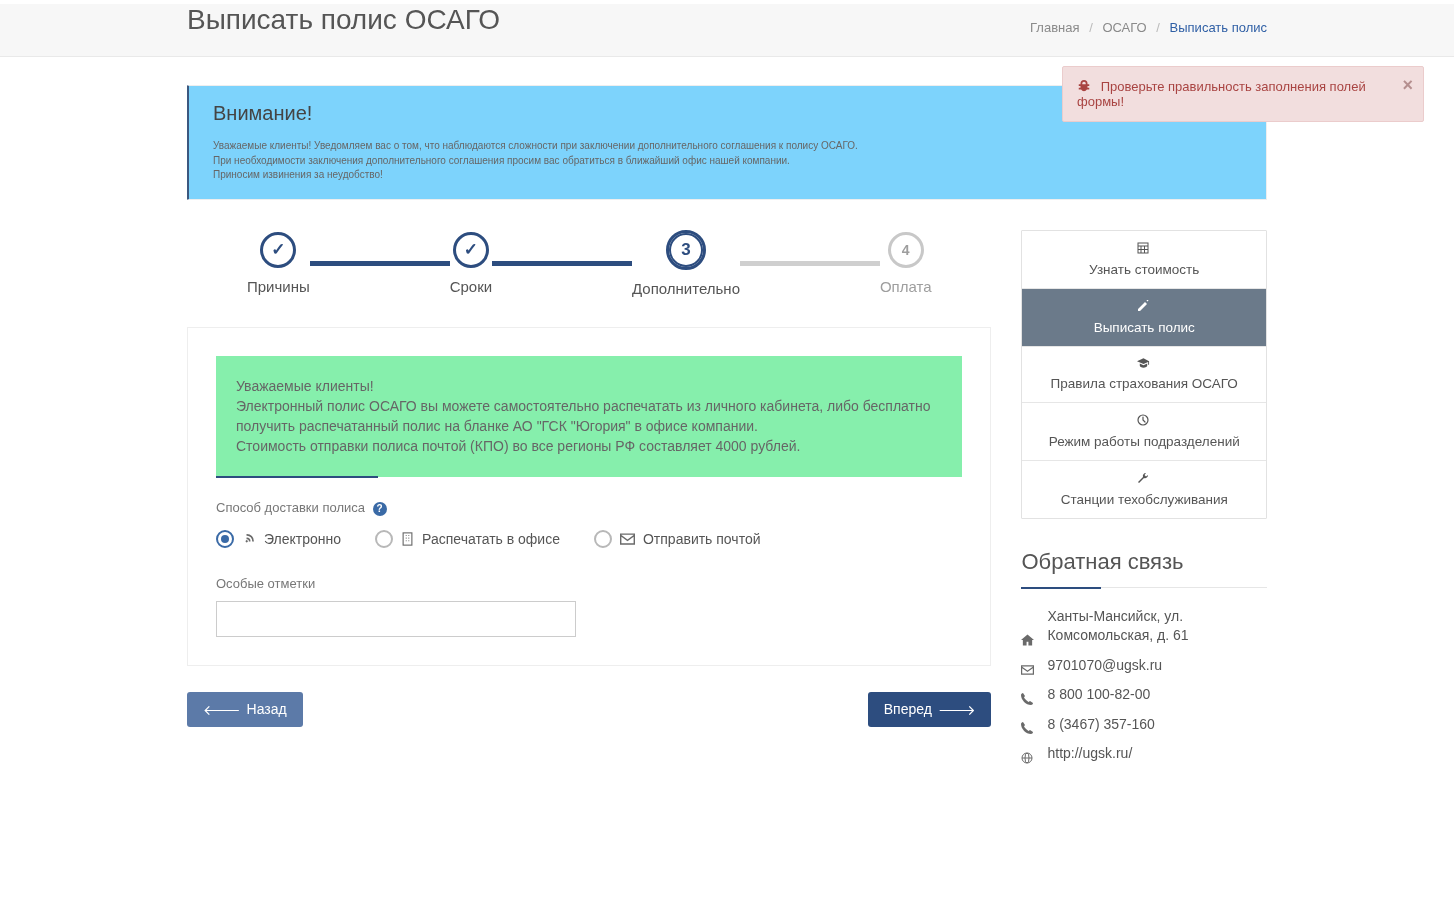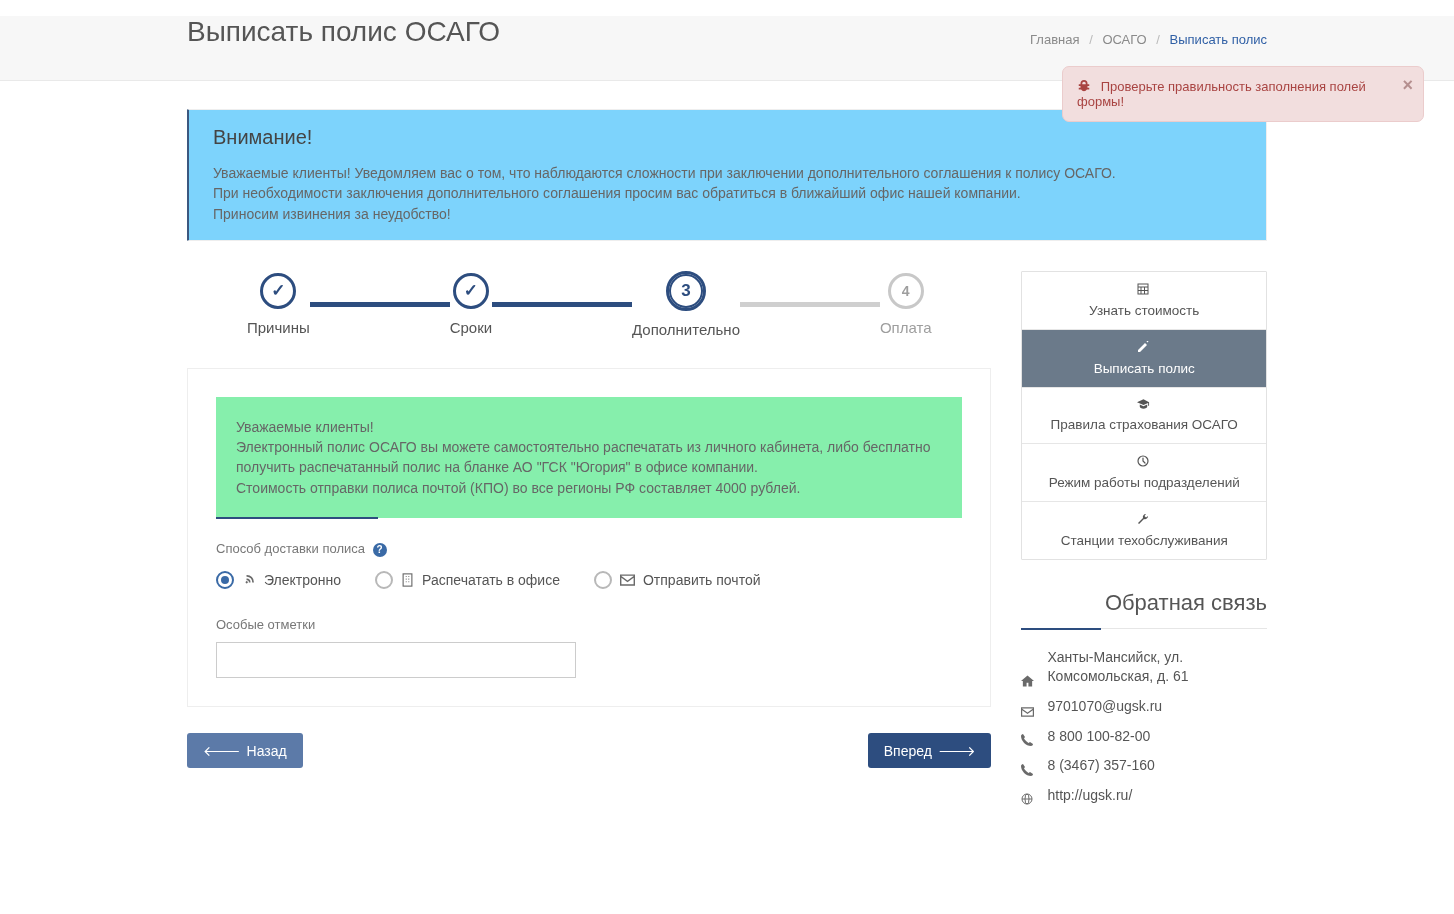--- a/index.html
+++ b/index.html
@@ -1,36 +1,36 @@
 <!DOCTYPE html>
 <html><head>
 <meta charset="utf-8">
 <style>
   * { box-sizing: border-box; margin: 0; padding: 0; }
   body { font-family: Arial, Helvetica, sans-serif; background: #fff; color: #555; font-size: 14px; }
   
   .top-band { background: #f7f7f7; border-bottom: 1px solid #e9e9e9; padding: 0 0 16px 0; }
-  .container { width: 1080px; margin: 16px auto; }
+  .container { width: 1080px; margin: 4px auto; }
   .top-row { display:flex; justify-content:space-between; align-items:flex-start; }
   .page-title { font-size: 28px; font-weight: 400; color: #555; }
   .breadcrumb { font-size: 13px; color: #8a8a8a; padding-top:16px; }
   .breadcrumb a { color: #8a8a8a; text-decoration: none; }
   .breadcrumb .sep { margin: 0 6px; color: #bbb; }
   .breadcrumb .active { color: #2f5fa5; }
   
   .alert-toast { position: absolute; top: 66px; right: 30px; width: 362px;
-    background: #f2dede; color: #a94442; border: 1px solid #ebcccc; border-radius: 7px;
+    background: #f2dede; color: #a94442; border: 1px solid #ebcccc; border-radius: 2px;
     padding: 12px 30px 12px 14px; font-size: 13px; }
   .alert-toast .close-icon { position:absolute; right:10px; top:10px; color: #b58f8f; font-size:18px; line-height:16px; cursor:pointer; font-weight:bold; }
   .alert-toast .bug-icon { margin-right:6px; font-weight:bold; color:#a94442; }
   
   .attn-box { background: #7dd3fc; border:1px solid #eee; border-left:2px solid #3b587f; border-radius:1px;
      margin-top:28px; padding: 16px 24px; }
   .attn-title { font-size: 20px; color:#444; margin-bottom:14px; font-weight:400; }
-  .attn-body { font-size: 14px; color:#666; line-height:1.45; }
+  .attn-body { font-size: 10px; color:#666; line-height:1.45; }
   
   .layout { display:flex; gap:30px; margin-top:30px; }
   .main-col { width: 806px; }
   .side-col { width: 246px; }
   
   .wizard { display:flex; align-items:center; justify-content:space-between; padding:0 60px; }
   .wiz-step { display:flex; flex-direction:column; align-items:center; position:relative; }
   .wiz-circle { width:36px; height:36px; border-radius:50%; border:3px solid #2d4d7f; display:flex; align-items:center; justify-content:center; font-weight:bold; color:#2d4d7f; background:#fff; position:relative; z-index:2; }
   .wiz-circle.done { background:#fff; }
   .wiz-circle.current { width:40px; height:40px; border-width:3px; font-size:17px; box-shadow:0 0 0 2px #2d4d7f inset; border-color:#2d4d7f; }
@@ -64,21 +64,21 @@
   .btn { border:none; color:#fff; padding:9px 16px; font-size:14px; border-radius:3px; cursor:pointer; display:inline-flex; align-items:center; gap:6px; }
   .btn.back { background:#5c7aa8; }
   .btn.next { background:#2d4d7f; }
   
   .side-list { border:1px solid #e2e2e2; border-radius:1px; }
   .side-list .item { padding:11px 14px; border-bottom:1px solid #e6e6e6; font-size:13.5px; color:#555; display:flex; align-items:center; gap:8px; cursor:pointer;flex-direction:column; }
   .side-list .item:last-child { border-bottom:none; }
   .side-list .item.active { background:#6b7a8a; color:#fff; }
   .side-list .sicon { width:14px; text-align:center; font-size:12px; }
   
-  .feedback-title { font-size:22px; font-weight:400; color:#555; margin-top:30px; padding-bottom:12px; border-bottom:1px solid #e6e6e6;text-align:right; }
+  .feedback-title { font-size:22px; font-weight:400; color:#555; margin-top:30px; padding-bottom:12px; border-bottom:1px solid #e6e6e6; }
   .fb-underline { width:80px; height:2px; background:#2d4d7f; margin-top:-1px; }
   .contact-list { margin-top:18px; font-size:14px; color:#555; }
   .contact-list .row { display:flex; gap:12px; align-items:flex-end; margin-bottom:10px; line-height:1.4; }
   .contact-list .cicon { width:14px; color:#6a6a6a; text-align:center; flex-shrink:0; margin-top:2px; }
   
   svg { display:block; }
 </style>
 </head>
 <body>
 

